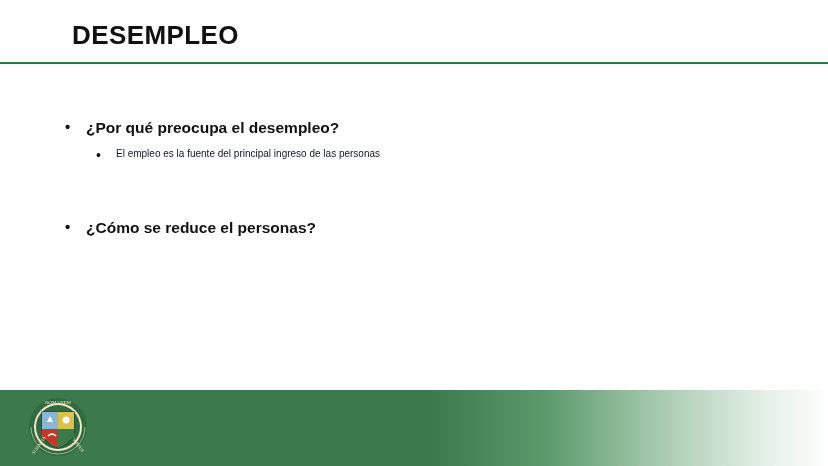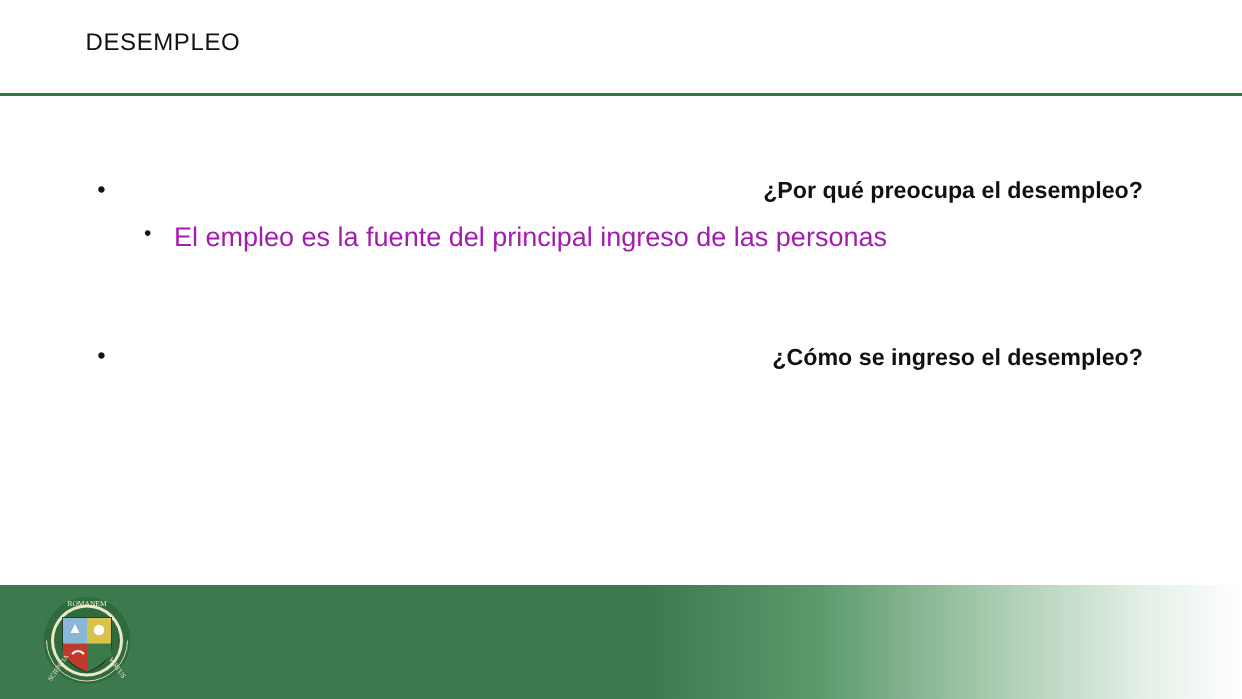--- a/index.html
+++ b/index.html
@@ -14,24 +14,24 @@
     overflow: hidden;
   }
   .slide {
     position: relative;
     width: 828px;
     height: 466px;
     background: #ffffff;
   }
   .slide-title {
     position: absolute;
-    left: 57px;
+    left: 72px;
     top: 20px;
-    font-size: 16px;
-    font-weight: normal;
+    font-size: 26px;
+    font-weight: bold;
     color: #111111;
     letter-spacing: 0.4px;
   }
   .title-rule {
     position: absolute;
     left: 0;
     top: 62px;
     width: 828px;
     height: 2px;
     background: #2d7a3e;
@@ -42,36 +42,35 @@
     top: 118px;
     width: 700px;
   }
   .bullet-l1 {
     position: relative;
     padding-left: 24px;
     font-size: 15.5px;
     font-weight: bold;
     color: #111111;
     line-height: 1.3;
-    text-align: right;
   }
   .bullet-l1::before {
     content: "\2022";
     position: absolute;
     left: 3px;
     top: -1px;
     font-size: 15px;
     color: #111111;
   }
   .bullet-l2 {
     position: relative;
     padding-left: 54px;
-    font-size: 18px;
+    font-size: 10px;
     font-weight: normal;
-    color: #a21caf;
+    color: #0f172a;
     line-height: 1.3;
     margin-top: 9px;
   }
   .bullet-l2::before {
     content: "\2022";
     position: absolute;
     left: 34px;
     top: -1px;
     font-size: 14px;
     color: #111111;
@@ -107,21 +106,21 @@
 <div class="slide">
 
   <div class="slide-title">DESEMPLEO</div>
   <div class="title-rule"></div>
 
   <div class="content">
     <div class="bullet-l1">¿Por qué preocupa el desempleo?</div>
     <div class="bullet-l2">El empleo es la fuente del principal ingreso de las personas</div>
     <div class="gap-lg"></div>
     <div class="gap-md"></div>
-    <div class="bullet-l1">¿Cómo se ingreso el desempleo?</div>
+    <div class="bullet-l1">¿Cómo se reduce el personas?</div>
   </div>
 
   <div class="footer-bar"></div>
 
   <div class="logo">
     <svg viewBox="0 0 60 62" width="60" height="62" xmlns="http://www.w3.org/2000/svg">
       <circle cx="30" cy="31" r="29" fill="#2f6b3f"></circle>
       <circle cx="30" cy="31" r="24" fill="#f0e6c8"></circle>
       <circle cx="30" cy="31" r="22" fill="#2f6b3f"></circle>
       <path d="M14 16 H46 V34 Q46 46 30 52 Q14 46 14 34 Z" fill="#e8dcc0" stroke="#1d3f28" stroke-width="1.2"></path>

